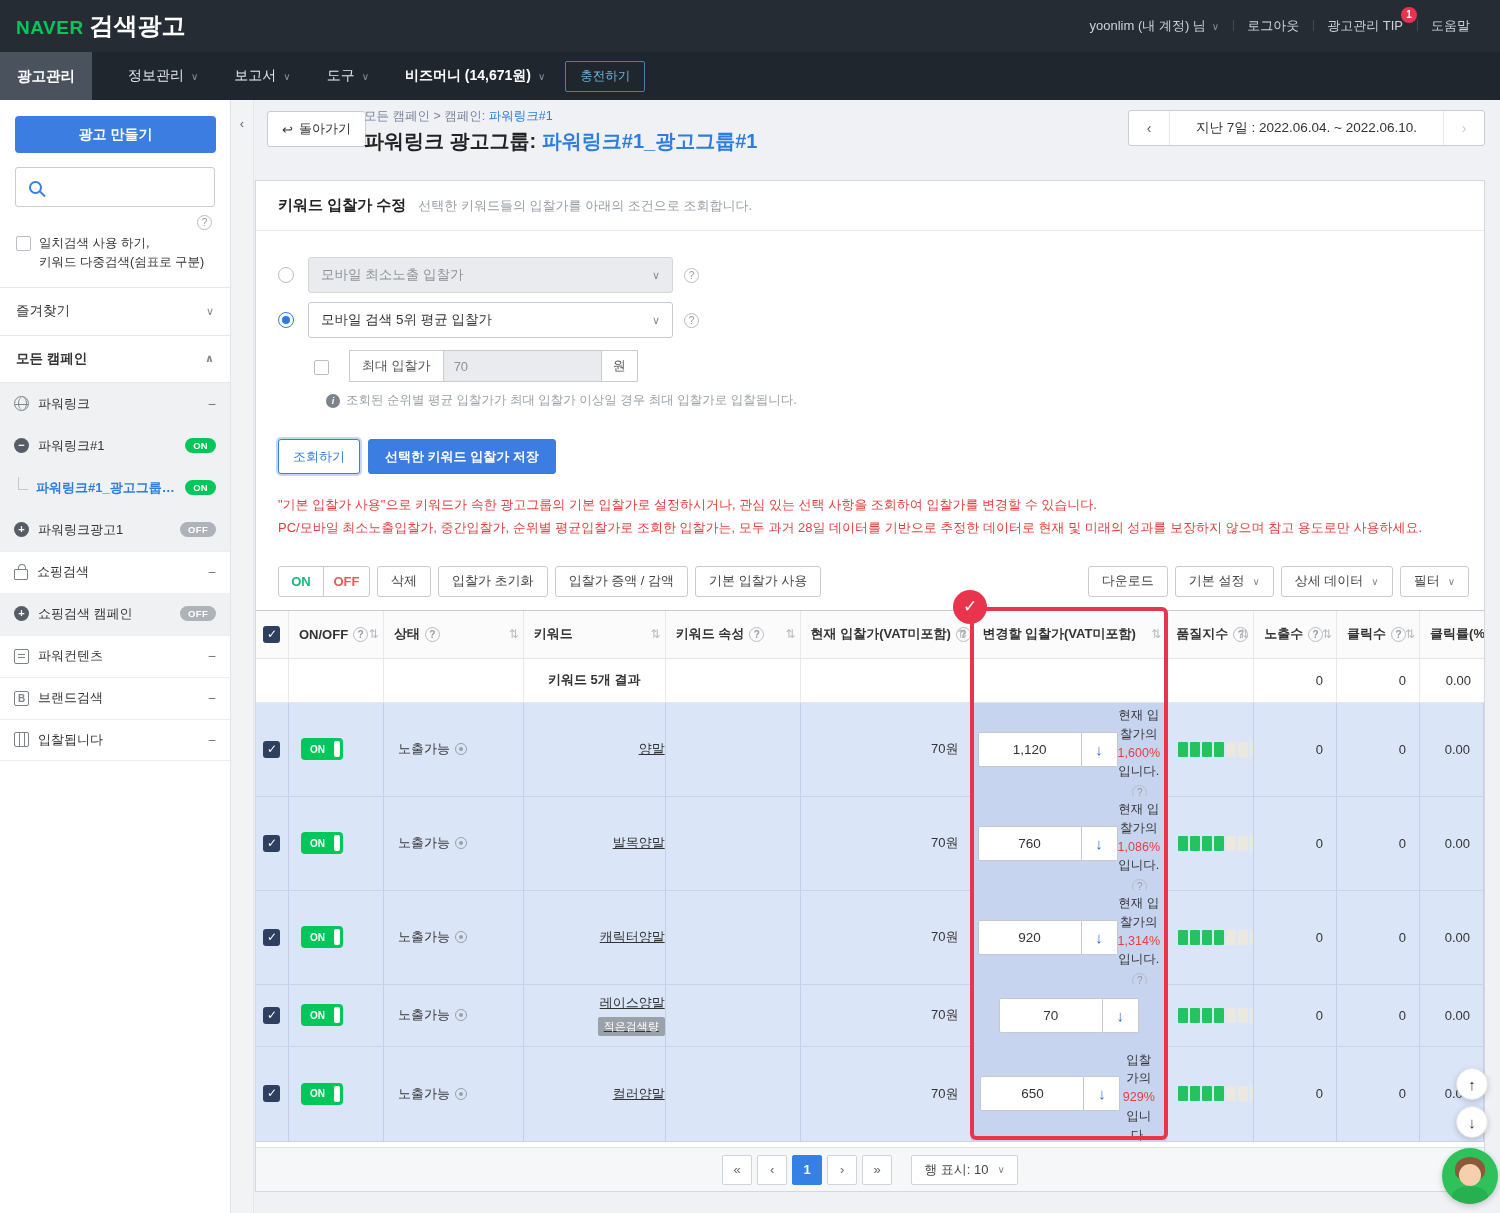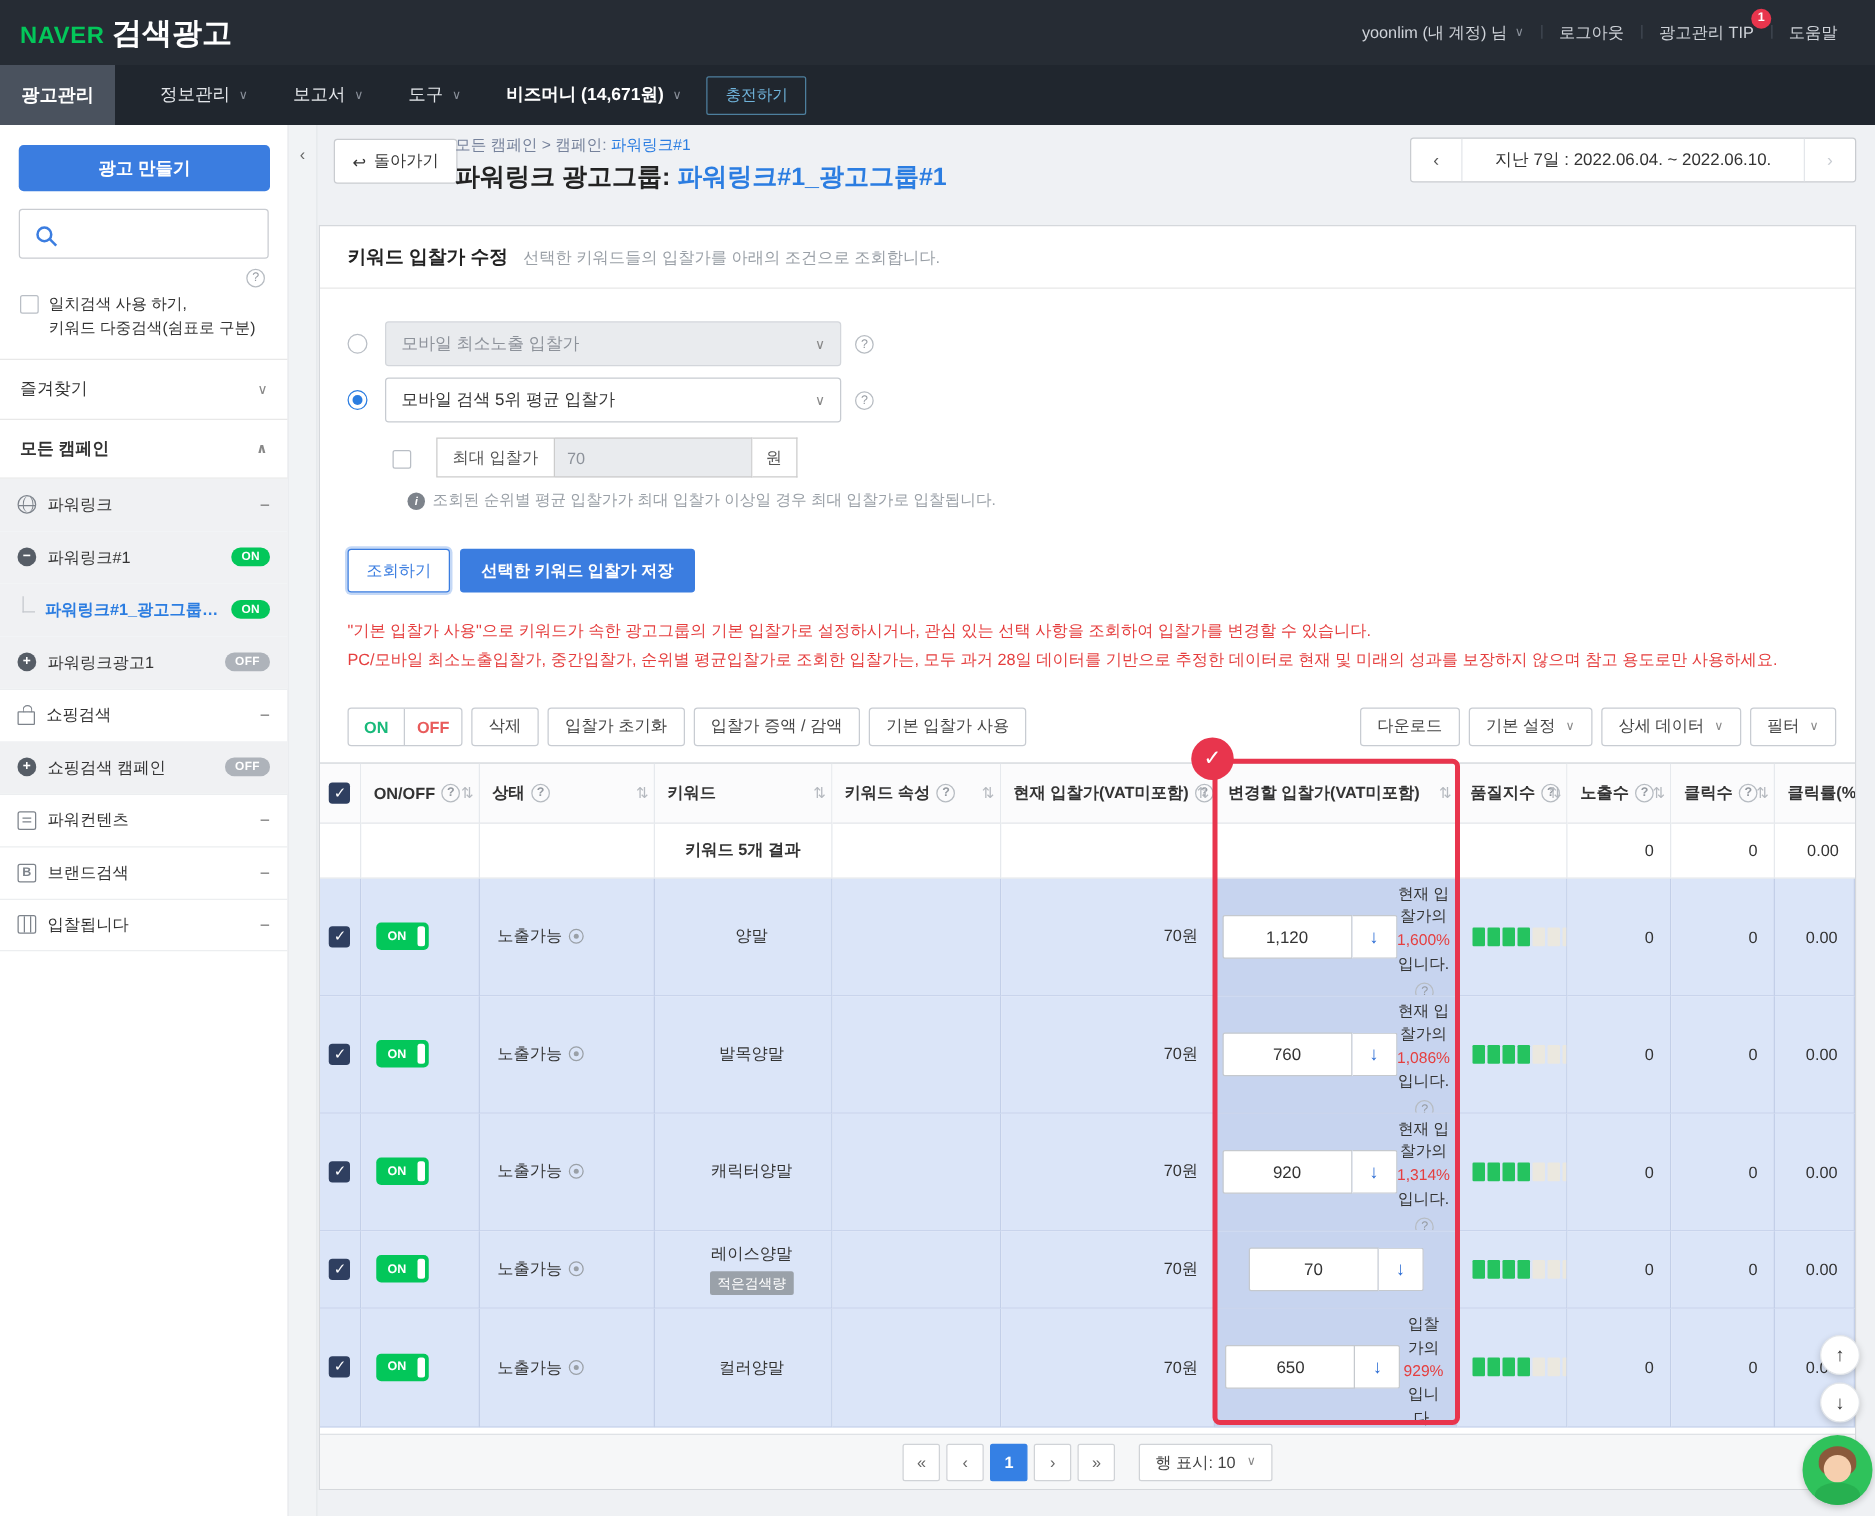--- a/index.html
+++ b/index.html
@@ -138,21 +138,21 @@
   .h62 .td{height:62px;}
   .h95 .td{height:95px;}
   .ckb{width:17px;height:17px;border-radius:3px;background:#2f3f60;position:relative;cursor:pointer;flex:none;}
   .ckb::after{content:'✓';position:absolute;left:0;right:0;top:0;bottom:0;color:#fff;font-size:12px;line-height:17px;text-align:center;}
   .toggle{width:42px;height:22px;background:#03c75a;border-radius:4px;display:flex;align-items:center;margin-left:12px;cursor:pointer;}
   .toggle .tl{color:#fff;font-size:10px;font-weight:bold;flex:1;text-align:center;}
   .toggle .knob{width:6px;height:16px;background:#fff;border-radius:2px;margin-right:3px;flex:none;}
   .statwrap{display:flex;align-items:center;gap:5px;padding-left:14px;}
   .sico{width:12px;height:12px;border:1px solid #9aa0a7;border-radius:50%;position:relative;cursor:pointer;}
   .sico::after{content:'';position:absolute;left:3px;top:3px;width:4px;height:4px;border-radius:50%;background:#9aa0a7;}
-  .kwcell{flex-direction:column;align-items:center;justify-content:center;padding-left:14px;gap:5px;}
+  .kwcell{flex-direction:column;align-items:flex-end;justify-content:center;padding-left:14px;gap:5px;text-decoration:underline;}
   .kwbadge{background:#9aa1a9;color:#fff;font-size:11px;padding:2px 6px;border-radius:2px;}
   .bidedit{display:flex;align-self:center;}
   .bidinput{width:104px;height:35px;border:1px solid #c5c9ce;border-radius:2px 0 0 2px;background:#fff;text-align:center;font-size:13.5px;color:#333;}
   .biddown{width:36px;height:35px;border:1px solid #c5c9ce;border-left:none;border-radius:0 2px 2px 0;background:#fff;color:#2b6cd4;font-size:15px;font-weight:bold;cursor:pointer;}
   .bidnote{margin-top:8px;font-size:12.5px;color:#333;text-align:center;line-height:1.5;}
   .bidnote .red{color:#e53e3e;}
   .bidnote .q{vertical-align:-2px;margin-left:2px;}
   .qbars{display:flex;gap:2px;padding-left:12px;}
   .qbar{width:10px;height:15px;background:#ebe8df;border-radius:1px;}
   .qbar.filled{background:#25c35f;}

